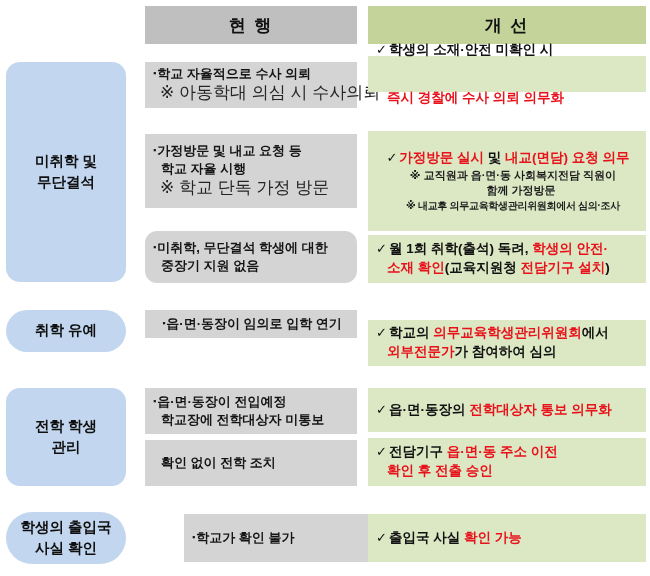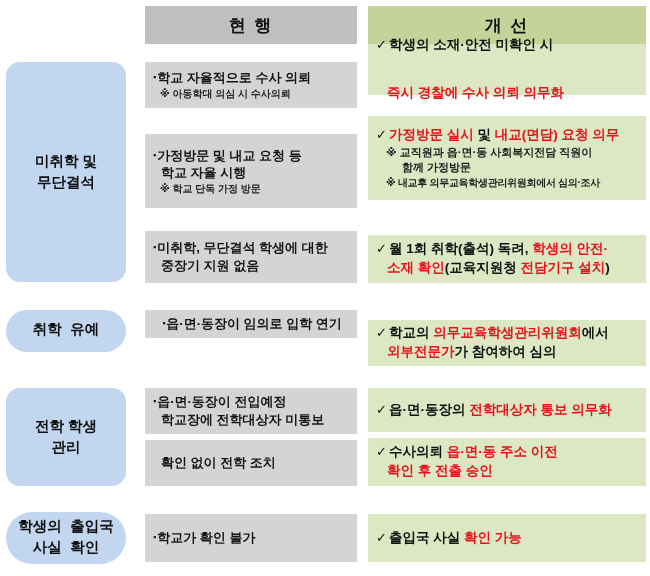--- a/index.html
+++ b/index.html
@@ -68,21 +68,21 @@
     border-radius: 14px;
     display: flex;
     align-items: center;
     justify-content: center;
     text-align: center;
     font-size: 14.5px;
     font-weight: bold;
     line-height: 1.45;
     color: #0f0f0f;
   }
-  .cat-box.tight { border-radius: 26px; font-family: Liberation Mono, monospace; }
+  .cat-box.tight { border-radius: 26px; }
 
   .cur-box {
     position: absolute;
     left: 145px;
     width: 212px;
     background: #d4d4d4;
     box-sizing: border-box;
     padding: 7px 6px 7px 8px;
     display: flex;
     flex-direction: column;
@@ -110,22 +110,22 @@
     white-space: nowrap;
   }
   .cur-line .bullet {
     font-size: 9px;
     vertical-align: 2px;
     margin-right: 1px;
   }
   .cur-line.indent { padding-left: 8px; }
 
   .cur-note {
-    font-size: 10px;
-    font-weight: bold;
+    font-size: 17px;
+    font-weight: normal;
     line-height: 1.35;
     color: #242424;
     padding-left: 7px;
     white-space: nowrap;
   }
 
   .imp-line {
     font-size: 13.5px;
     font-weight: bold;
     line-height: 1.4;
@@ -149,44 +149,44 @@
   }
   .imp-note.sub { padding-left: 26px; }
   .imp-note.small { font-size: 10px; letter-spacing: -0.3px; }
 
   
   #row-truancy { top: 0; height: 300px; }
   #row-truancy .cat-box { top: 62px; height: 220px; }
 
   #cur-truancy-1 { top: 62px; height: 46px; }
   #cur-truancy-2 { top: 134px; height: 74px; }
-  #cur-truancy-3 { top: 231px; height: 52px; }
-
-  #imp-truancy-1 { top: 44px; height: 51px; gap: 29px; }
-  #imp-truancy-2 { top: 116px; height: 84px; }
+  #cur-truancy-3 { top: 231px; height: 52px; border-radius: 12px; }
+
+  #imp-truancy-1 { top: 56px; height: 36px; gap: 29px; }
+  #imp-truancy-2 { top: 131px; height: 100px; text-align: center; }
   #imp-truancy-3 { top: 235px; height: 48px; }
 
   
   #row-deferral { top: 306px; height: 56px; }
   #row-deferral .cat-box { top: 4px; height: 42px; }
   #cur-deferral-1 { top: 4px; height: 28px; text-align: center; }
   #imp-deferral-1 { top: 14px; height: 46px; }
 
   
   #row-transfer { top: 386px; height: 110px; }
   #row-transfer .cat-box { top: 2px; height: 98px; }
   #cur-transfer-1 { top: 2px; height: 46px; }
   #cur-transfer-2 { top: 54px; height: 46px; }
   #imp-transfer-1 { top: 2px; height: 44px; }
   #imp-transfer-2 { top: 52px; height: 48px; }
 
   
   #row-exit { top: 510px; height: 60px; }
   #row-exit .cat-box { top: 2px; height: 52px; }
-  #cur-exit-1 { top: 4px; height: 48px; }
+  #cur-exit-1 { top: 4px; height: 48px; margin-left: 39px; }
   #imp-exit-1 { top: 4px; height: 48px; }
 </style>
 </head>
 <body>
 
 <div class="page">
 
   <div class="header-row">
     <div class="hdr hdr-current">
       <span>현 행</span>
@@ -320,21 +320,21 @@
     </div>
 
     <div class="imp-box" id="imp-transfer-1">
       <div class="imp-line">
         <span class="check">✓</span><span>읍·면·동장의 </span><span class="red">전학대상자 통보 의무화</span>
       </div>
     </div>
 
     <div class="imp-box" id="imp-transfer-2">
       <div class="imp-line">
-        <span class="check">✓</span><span>수사의뢰 </span><span class="red">읍·면·동 주소 이전</span>
+        <span class="check">✓</span><span>전담기구 </span><span class="red">읍·면·동 주소 이전</span>
       </div>
       <div class="imp-line indent">
         <span class="red">확인 후 전출 승인</span>
       </div>
     </div>
   </div>
 
   <div class="row" id="row-exit">
 
     <div class="cat-box tight">

